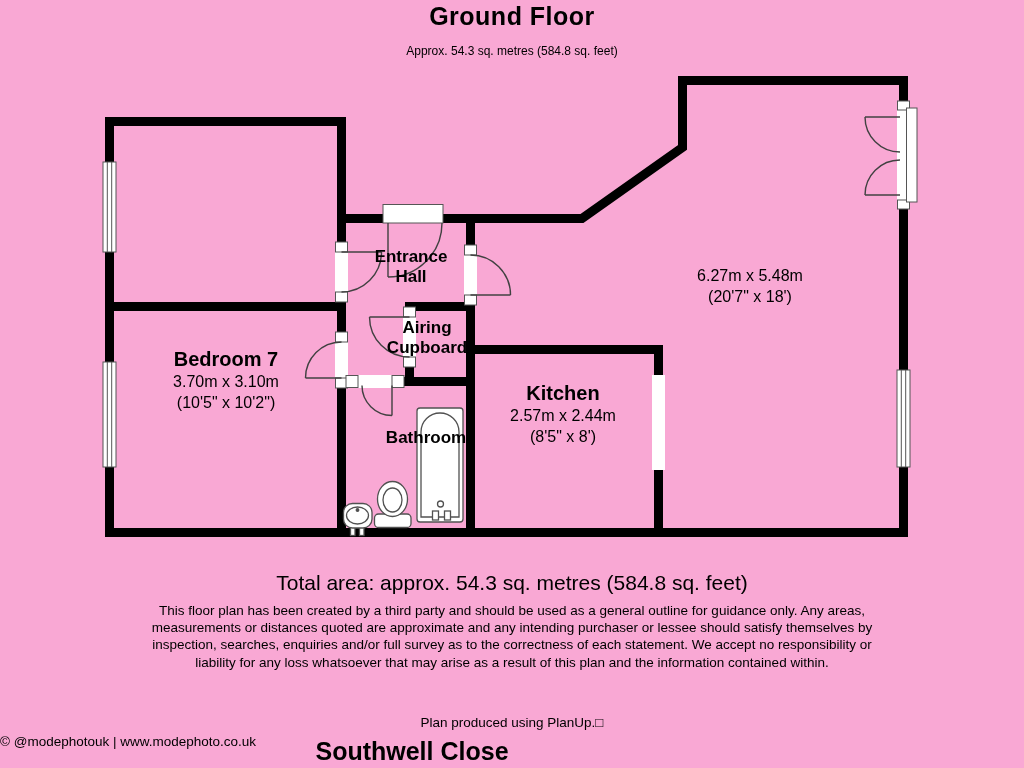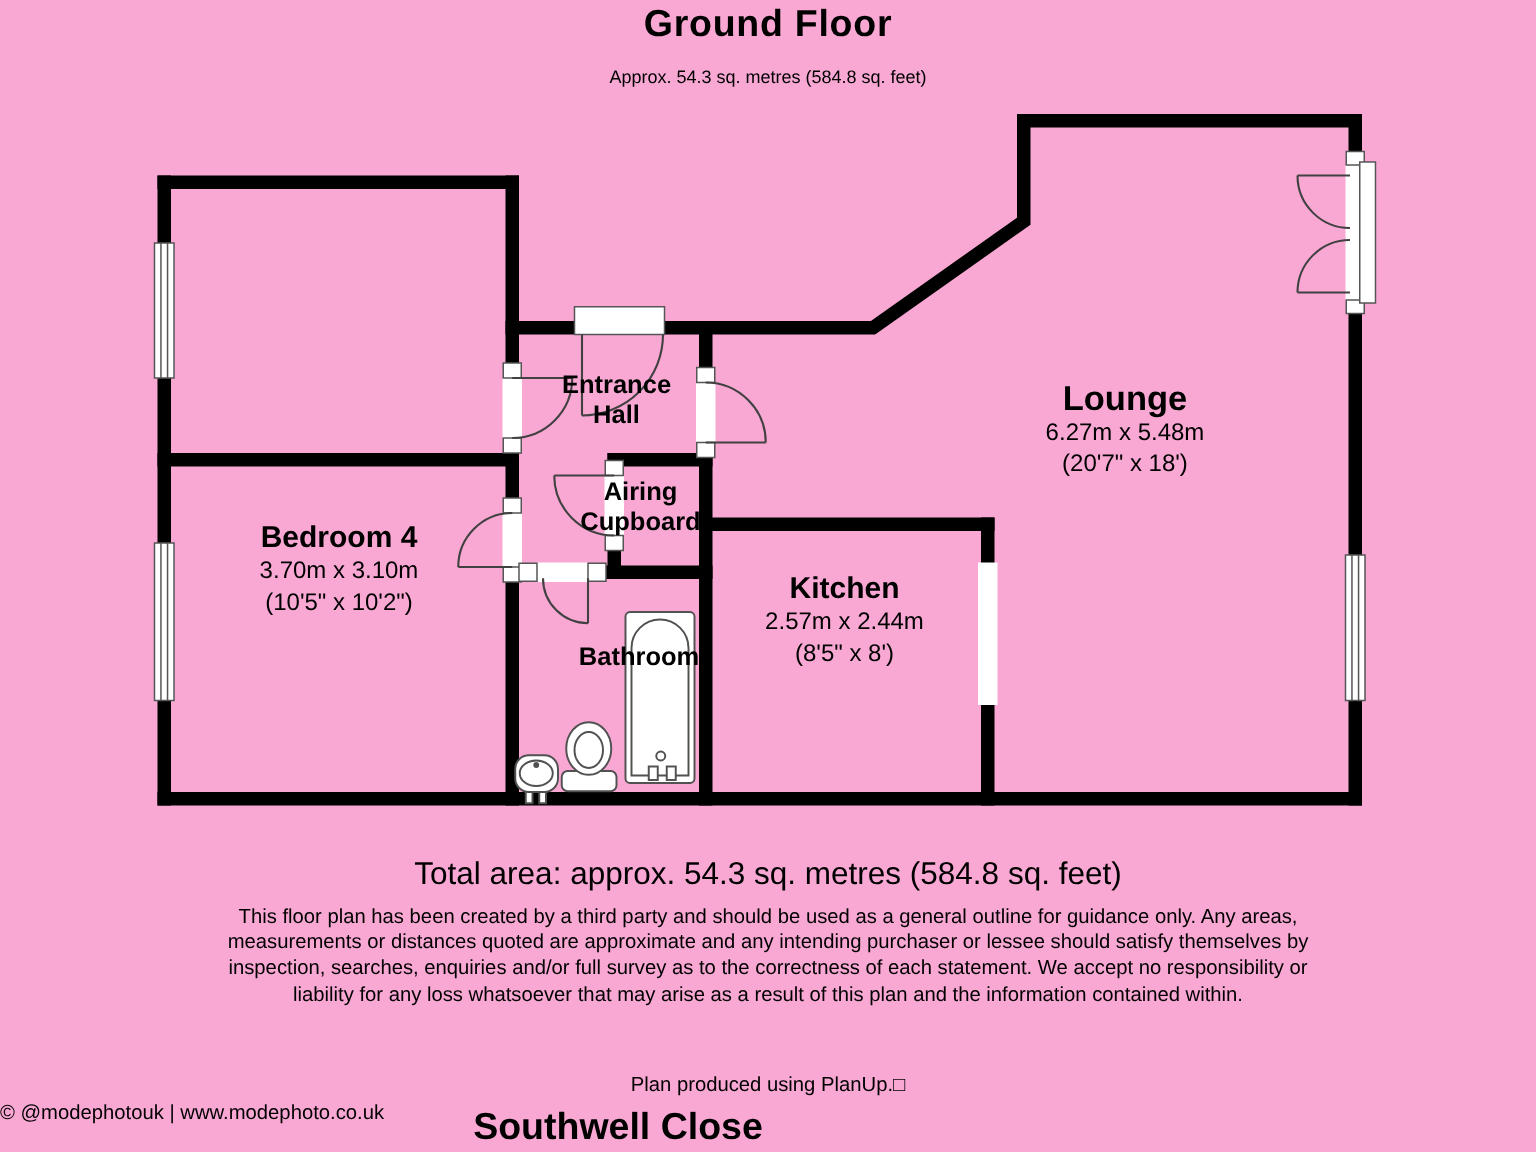--- a/index.html
+++ b/index.html
@@ -122,21 +122,21 @@
         <rect x="359.5" y="527" width="4.5" height="8.5"></rect>
         <rect x="343.5" y="503.5" width="28.5" height="24.5" rx="9"></rect>
         <ellipse cx="357.5" cy="515.5" rx="11" ry="8.5" fill="none"></ellipse>
         <circle cx="357.5" cy="510" r="1.3" fill="#515151"></circle>
       </g>
     </g>
   </svg>
 
 
   <div class="room-label" style="left:226px;top:380px;width:180px;">
-    <div class="room-name">Bedroom 4</div>
+    <div class="room-name">Bedroom 7</div>
     <div class="room-dims">3.70m x 3.10m</div>
     <div class="room-dims">(10'5" x 10'2")</div>
   </div>
 
   <div class="room-label" style="left:427px;top:338px;width:100px;">
     <div class="room-name small">Airing Cupboard</div>
   </div>
 
   <div class="room-label" style="left:411px;top:267px;width:104px;">
     <div class="room-name small">Entrance Hall</div>
@@ -146,21 +146,20 @@
     <div class="room-name small">Bathroom</div>
   </div>
 
   <div class="room-label" style="left:563px;top:414px;width:170px;">
     <div class="room-name">Kitchen</div>
     <div class="room-dims">2.57m x 2.44m</div>
     <div class="room-dims">(8'5" x 8')</div>
   </div>
 
   <div class="room-label" style="left:750px;top:286px;width:180px;">
-    <div class="room-name big">Lounge</div>
     <div class="room-dims">6.27m x 5.48m</div>
     <div class="room-dims">(20'7" x 18')</div>
   </div>
 
   <div class="total-area">Total area: approx. 54.3 sq. metres (584.8 sq. feet)</div>
   <div class="disclaimer">This floor plan has been created by a third party and should be used as a general outline for guidance only. Any areas, measurements or distances quoted are approximate and any intending purchaser or lessee should satisfy themselves by inspection, searches, enquiries and/or full survey as to the correctness of each statement. We accept no responsibility or liability for any loss whatsoever that may arise as a result of this plan and the information contained within.</div>
   <div class="credit">© @modephotouk | www.modephoto.co.uk</div>
   <div class="produced">Plan produced using PlanUp.□</div>
   <div class="address">Southwell Close</div>
 

